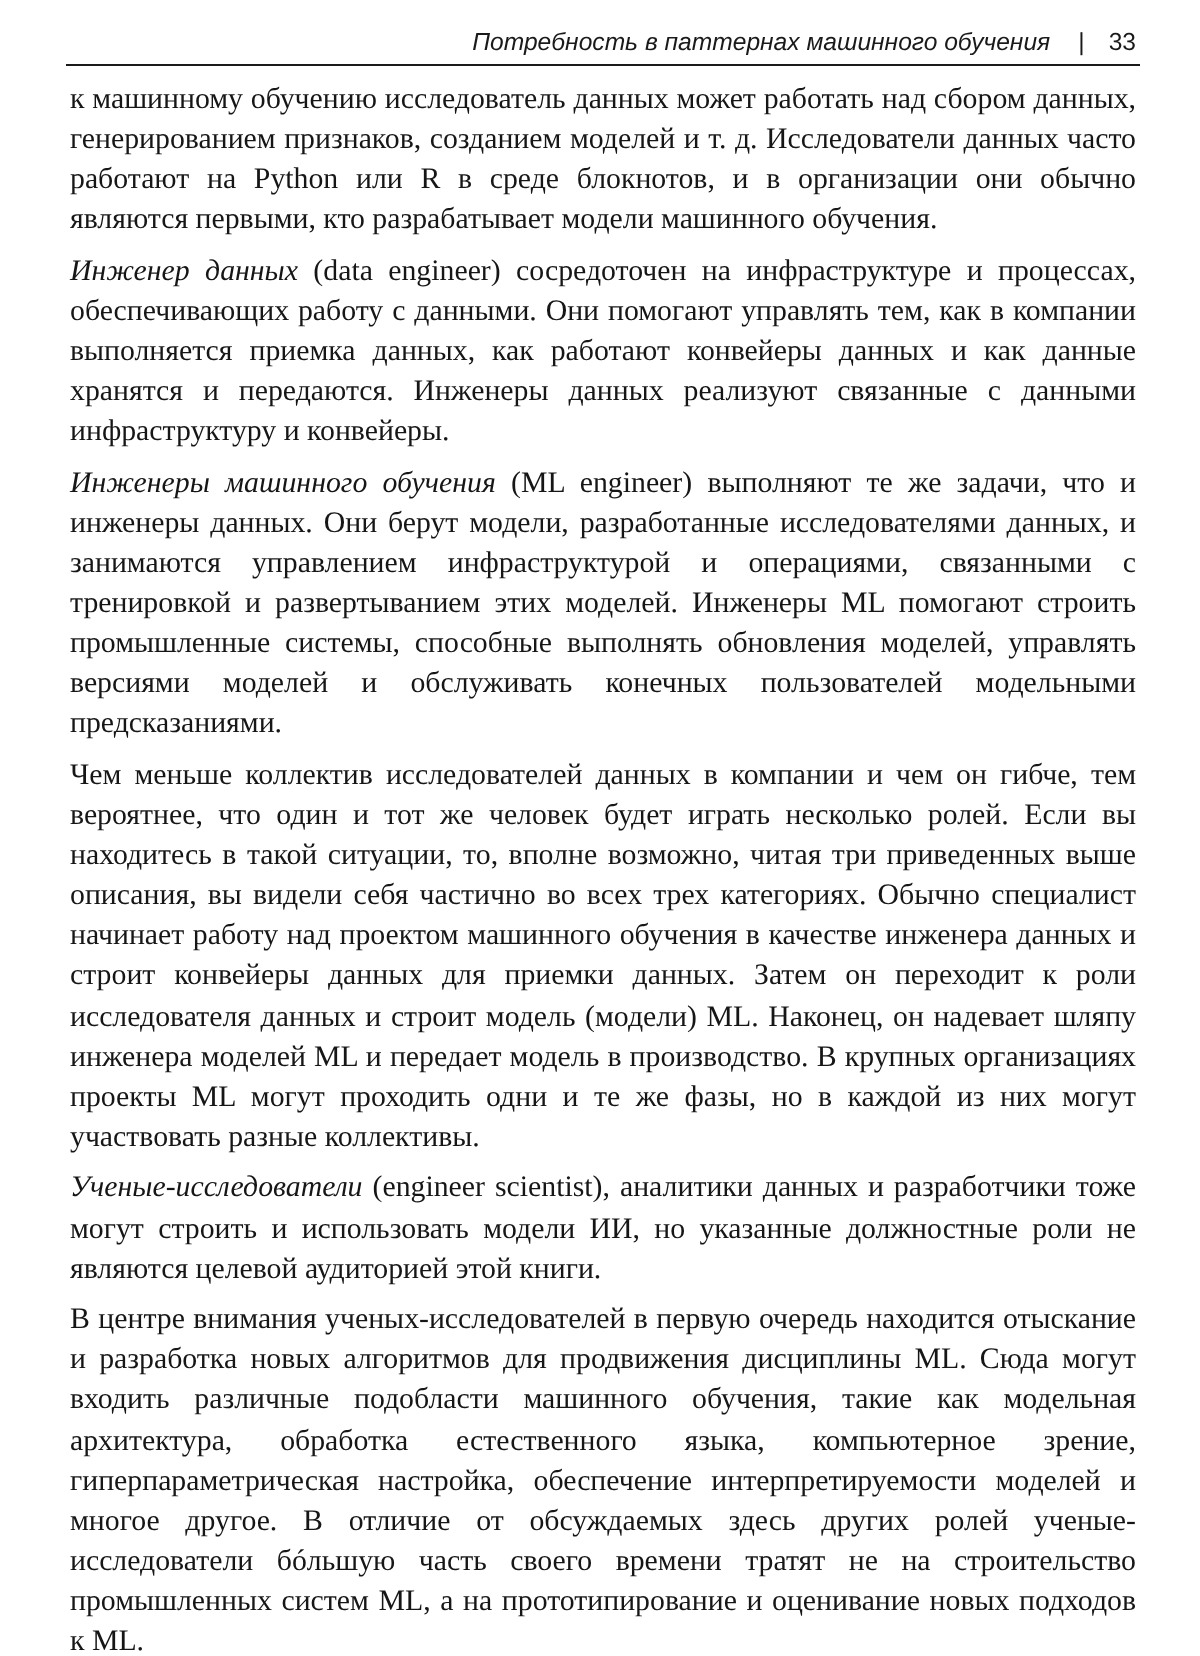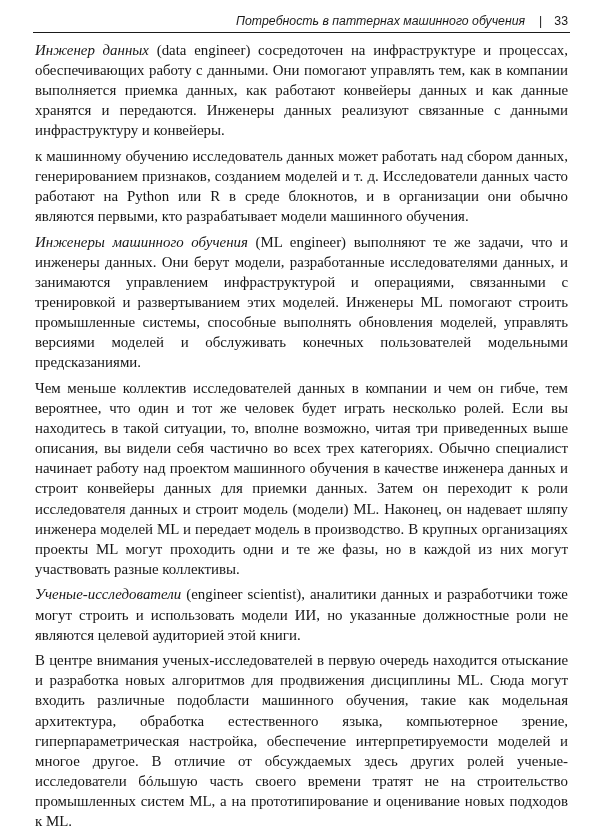--- a/index.html
+++ b/index.html
@@ -24,21 +24,21 @@
 </style>
 </head>
 <body>
 
 <div class="page">
   <div class="running-header">
     <span class="title">Потребность в паттернах машинного обучения</span><span class="sep">|</span><span class="num">33</span>
   </div>
 
   <div class="body">
+    <p><em></em><span></span><span>к машинному обучению исследователь данных может работать над сбором данных, генерированием признаков, созданием моделей и т. д. Исследователи данных часто работают на Python или R в среде блокнотов, и в организации они обычно являются первыми, кто разрабатывает модели машинного обучения.</span></p>
     <p><em>Инженер данных</em><span> (data engineer)</span><span> сосредоточен на инфраструктуре и процессах, обеспечивающих работу с данными. Они помогают управлять тем, как в компании выполняется приемка данных, как работают конвейеры данных и как данные хранятся и передаются. Инженеры данных реализуют связанные с данными инфраструктуру и конвейеры.</span></p>
-    <p><em></em><span></span><span>к машинному обучению исследователь данных может работать над сбором данных, генерированием признаков, созданием моделей и т. д. Исследователи данных часто работают на Python или R в среде блокнотов, и в организации они обычно являются первыми, кто разрабатывает модели машинного обучения.</span></p>
     <p><em>Инженеры машинного обучения</em><span> (ML engineer)</span><span> выполняют те же задачи, что и инженеры данных. Они берут модели, разработанные исследователями данных, и занимаются управлением инфраструктурой и операциями, связанными с тренировкой и развертыванием этих моделей. Инженеры ML помогают строить промышленные системы, способные выполнять обновления моделей, управлять версиями моделей и обслуживать конечных пользователей модельными предсказаниями.</span></p>
     <p><em></em><span></span><span>Чем меньше коллектив исследователей данных в компании и чем он гибче, тем вероятнее, что один и тот же человек будет играть несколько ролей. Если вы находитесь в такой ситуации, то, вполне возможно, читая три приведенных выше описания, вы видели себя частично во всех трех категориях. Обычно специалист начинает работу над проектом машинного обучения в качестве инженера данных и строит конвейеры данных для приемки данных. Затем он переходит к роли исследователя данных и строит модель (модели) ML. Наконец, он надевает шляпу инженера моделей ML и передает модель в производство. В крупных организациях проекты ML могут проходить одни и те же фазы, но в каждой из них могут участвовать разные коллективы.</span></p>
     <p><em>Ученые-исследователи</em><span> (engineer scientist)</span><span>, аналитики данных и разработчики тоже могут строить и использовать модели ИИ, но указанные должностные роли не являются целевой аудиторией этой книги.</span></p>
     <p><em></em><span></span><span>В центре внимания ученых-исследователей в первую очередь находится отыскание и разработка новых алгоритмов для продвижения дисциплины ML. Сюда могут входить различные подобласти машинного обучения, такие как модельная архитектура, обработка естественного языка, компьютерное зрение, гиперпараметрическая настройка, обеспечение интерпретируемости моделей и многое другое. В отличие от обсуждаемых здесь других ролей ученые-исследователи бóльшую часть своего времени тратят не на строительство промышленных систем ML, а на прототипирование и оценивание новых подходов к ML.</span></p>
 
   </div>
 </div>
 
 </body></html>

